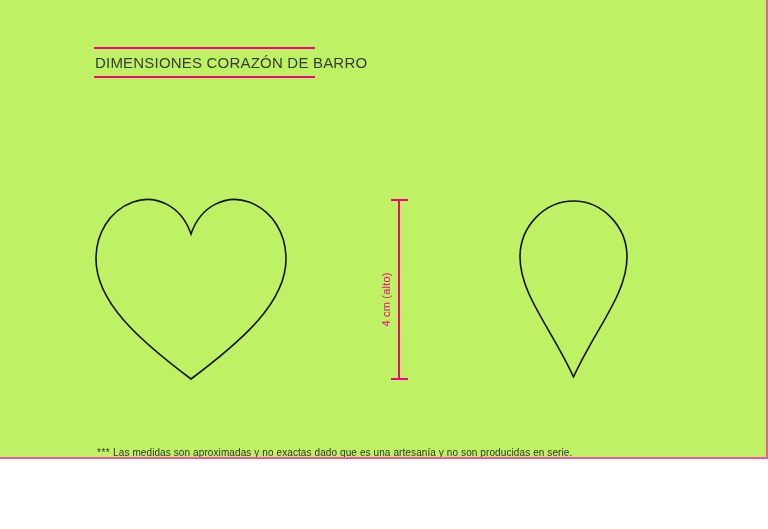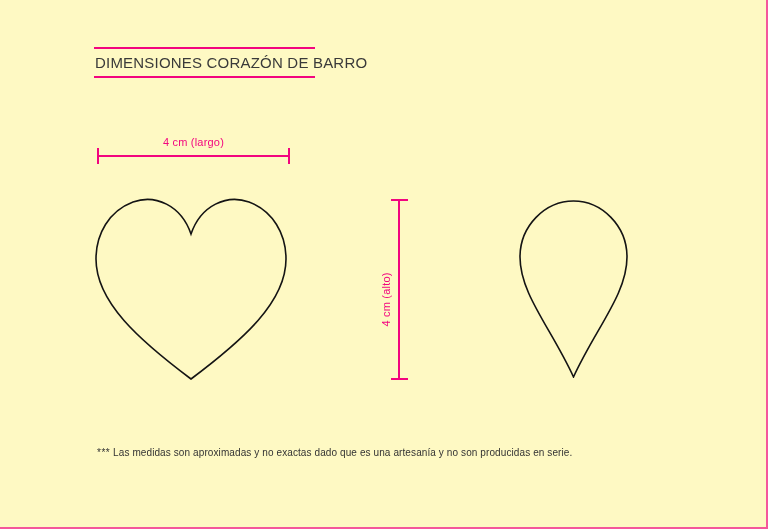--- a/index.html
+++ b/index.html
@@ -6,22 +6,22 @@
     --accent:#F2057F;
     --frame:#F4579B;
     --ink:#3A3A3A;
     --outline:#141414;
   }
   *{margin:0;padding:0;box-sizing:border-box;}
   html,body{background:#fff;}
   body{font-family:"Liberation Sans", sans-serif;}
   .canvas{
     position:relative;
-    width:768px;height:529px;
-    background:#fef9c3;
+    width:768px;height:459px;
+    background:#bef264;
     border-right:2px solid var(--frame);
     border-bottom:2px solid var(--frame);
     overflow:hidden;
   }
   
   .title-block{
     position:absolute;left:94px;top:47px;width:221px;
     border-top:2px solid var(--accent);
     border-bottom:2px solid var(--accent);
     padding:6px 0 6px 1px;
@@ -70,26 +70,20 @@
 </style>
 </head>
 <body>
 
 <div class="canvas">
 
   <header class="title-block">
     <h1>DIMENSIONES CORAZÓN DE BARRO</h1>
   </header>
 
-  <div class="dim-h" id="dim-largo">
-    <div class="dim-label">4 cm (largo)</div>
-    <span class="tick t-left"></span>
-    <span class="hline"></span>
-    <span class="tick t-right"></span>
-  </div>
 
 
   <div class="dim-v" id="dim-alto">
     <span class="tick t-top"></span>
     <span class="vline"></span>
     <span class="tick t-bottom"></span>
     <div class="dim-label">4 cm (alto)</div>
   </div>
 
   <svg class="shape" id="front-shape" width="192" height="184" viewBox="0 0 192 184">

